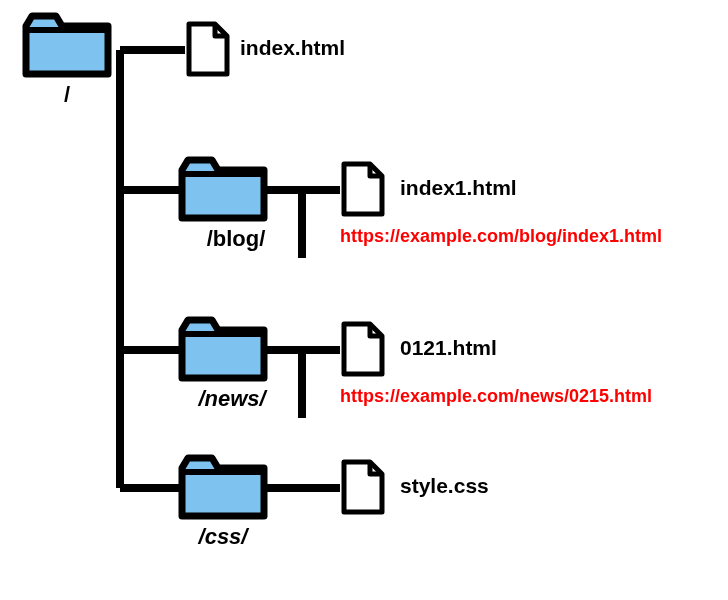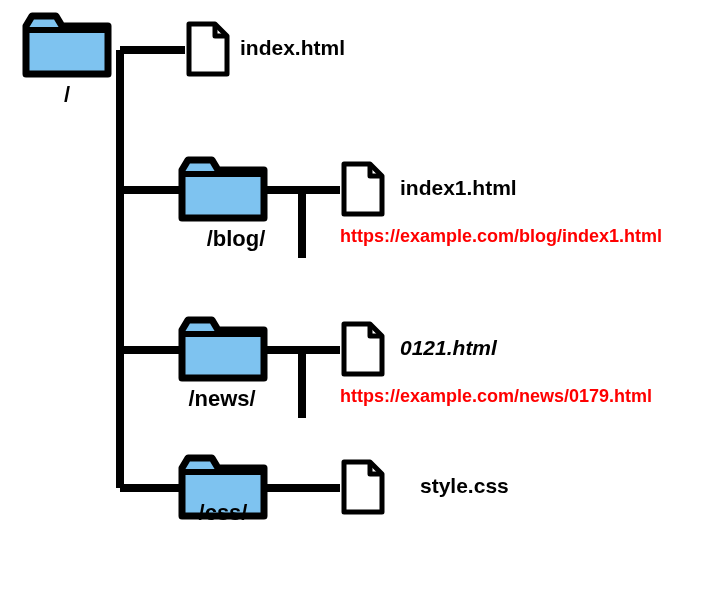--- a/index.html
+++ b/index.html
@@ -98,38 +98,38 @@
 </div>
 <div class="node file-label" style="left:400px; top:176px;">index1.html</div>
 <div class="node url-label" style="left:340px; top:226px;">https://example.com/blog/index1.html</div>
 
 <div class="node" style="left:178px; top:312px;">
   <svg width="90" height="72">
     <path d="M4 18 L4 66 L86 66 L86 18 L40 18 L34 8 L10 8 L4 18 Z" fill="#7ec3f0" stroke="#000" stroke-width="7" stroke-linejoin="round"></path>
     <path d="M4 22 L86 22" stroke="#000" stroke-width="6"></path>
   </svg>
 </div>
-<div class="node folder-label" style="left:186px; top:386px; width:72px;">/news/</div>
+<div class="node folder-label" style="left:196px; top:386px; width:72px;font-style:italic;">/news/</div>
 
 <div class="node" style="left:340px; top:320px;">
   <svg width="46" height="58">
     <path d="M4 4 L30 4 L42 16 L42 54 L4 54 Z" fill="#fff" stroke="#000" stroke-width="5" stroke-linejoin="round"></path>
     <path d="M30 4 L30 16 L42 16" fill="none" stroke="#000" stroke-width="5" stroke-linejoin="round"></path>
   </svg>
 </div>
-<div class="node file-label" style="left:400px; top:336px;font-style:italic;">0121.html</div>
-<div class="node url-label" style="left:340px; top:386px;">https://example.com/news/0179.html</div>
+<div class="node file-label" style="left:400px; top:336px;">0121.html</div>
+<div class="node url-label" style="left:340px; top:386px;">https://example.com/news/0215.html</div>
 
 <div class="node" style="left:178px; top:450px;">
   <svg width="90" height="72">
     <path d="M4 18 L4 66 L86 66 L86 18 L40 18 L34 8 L10 8 L4 18 Z" fill="#7ec3f0" stroke="#000" stroke-width="7" stroke-linejoin="round"></path>
     <path d="M4 22 L86 22" stroke="#000" stroke-width="6"></path>
   </svg>
 </div>
-<div class="node folder-label" style="left:198px; top:500px; width:50px;">/css/</div>
+<div class="node folder-label" style="left:198px; top:524px; width:50px;font-style:italic;">/css/</div>
 
 <div class="node" style="left:340px; top:458px;">
   <svg width="46" height="58">
     <path d="M4 4 L30 4 L42 16 L42 54 L4 54 Z" fill="#fff" stroke="#000" stroke-width="5" stroke-linejoin="round"></path>
     <path d="M30 4 L30 16 L42 16" fill="none" stroke="#000" stroke-width="5" stroke-linejoin="round"></path>
   </svg>
 </div>
-<div class="node file-label" style="left:420px; top:474px;">style.css</div>
+<div class="node file-label" style="left:400px; top:474px;">style.css</div>
 
 </body></html>

